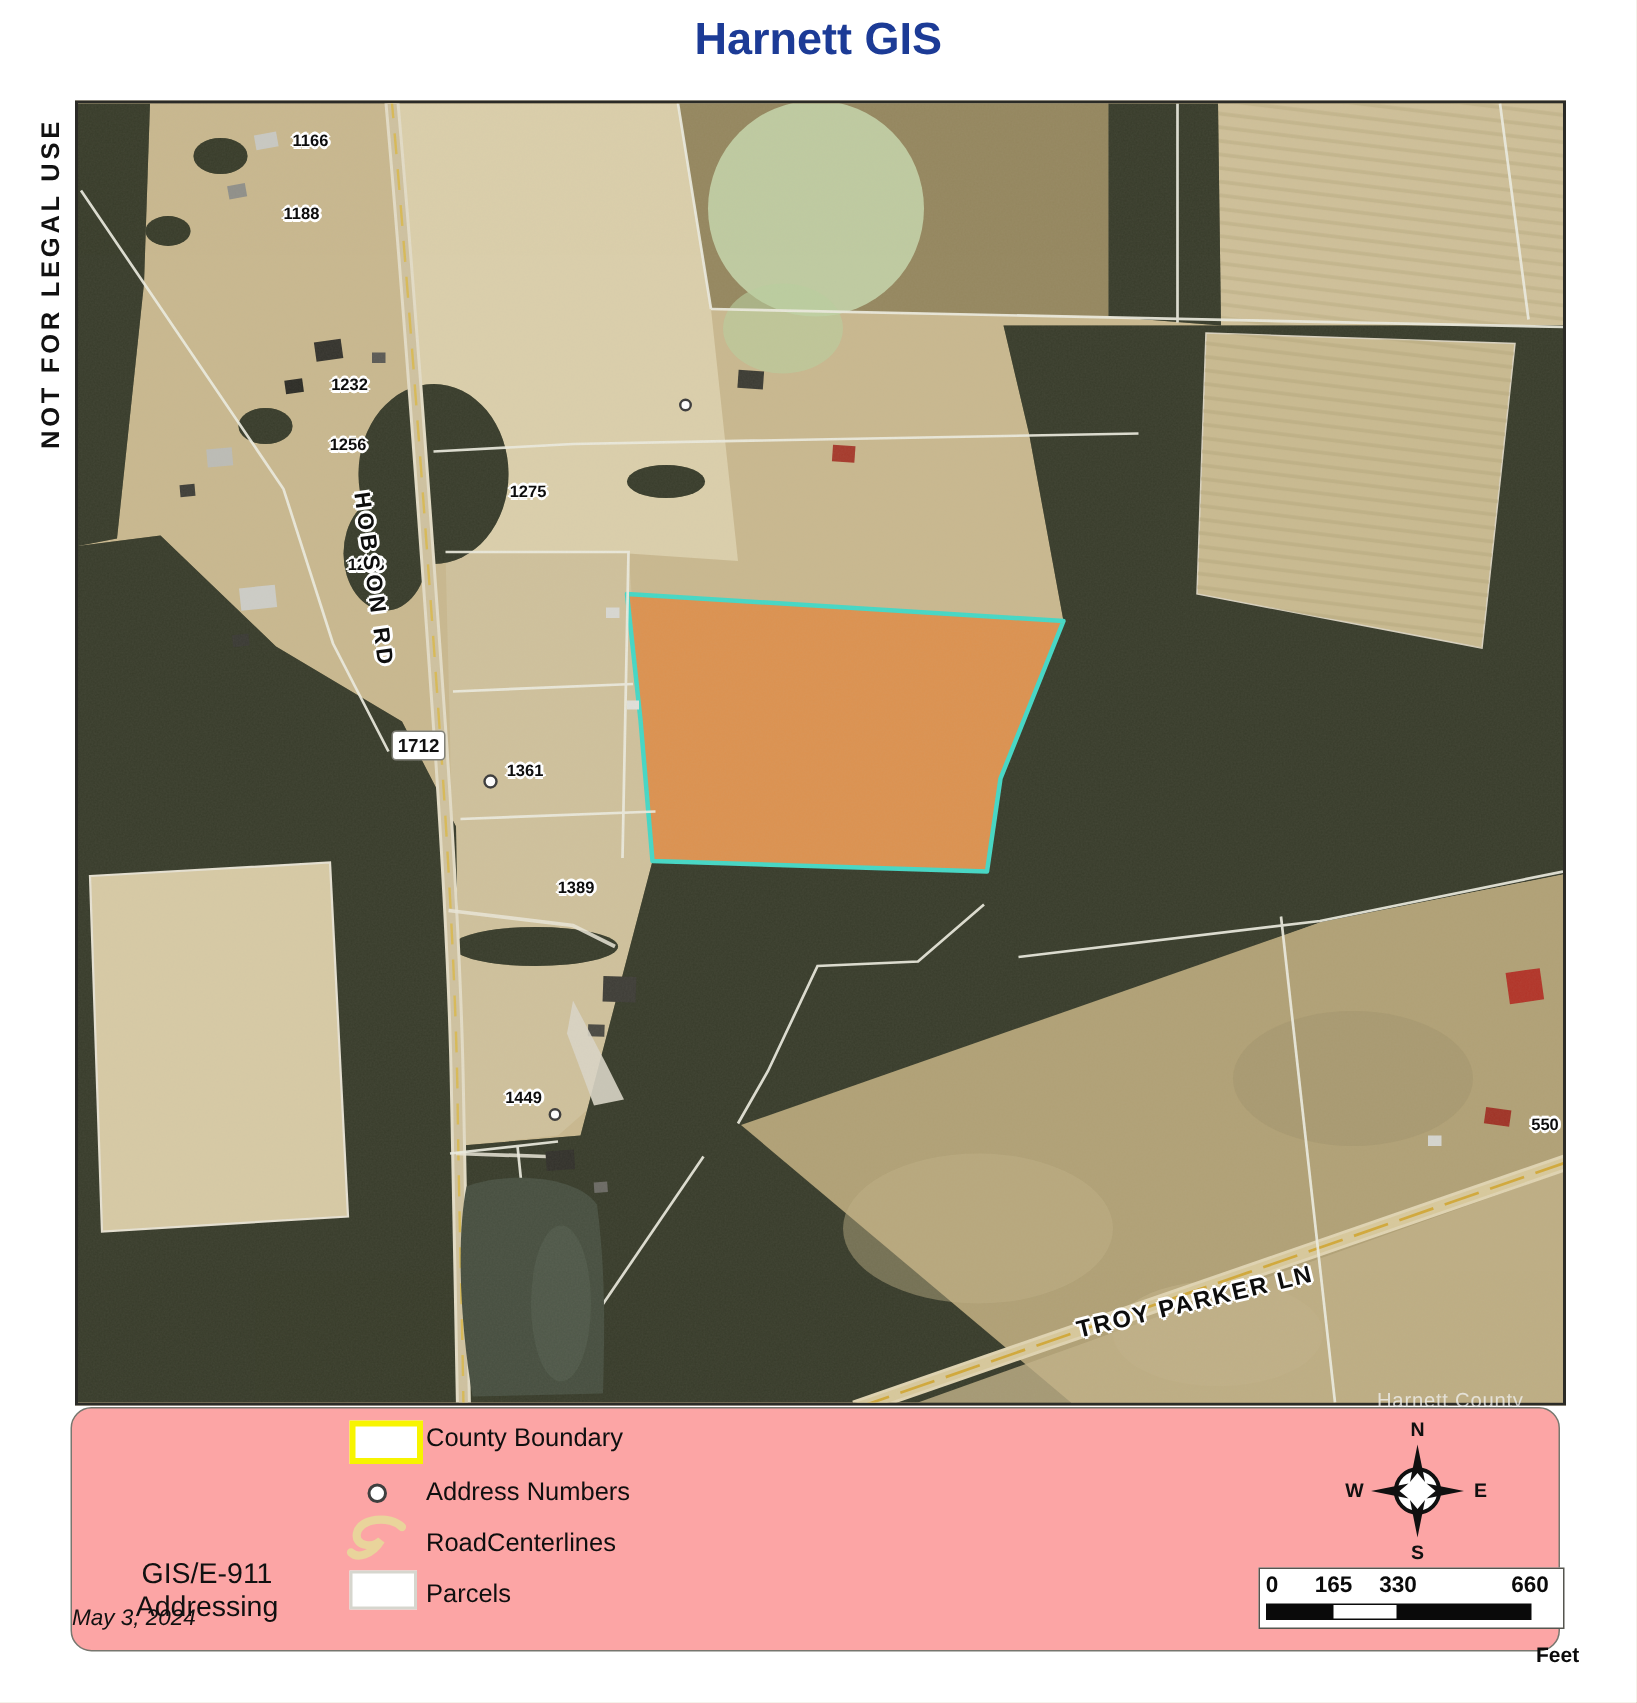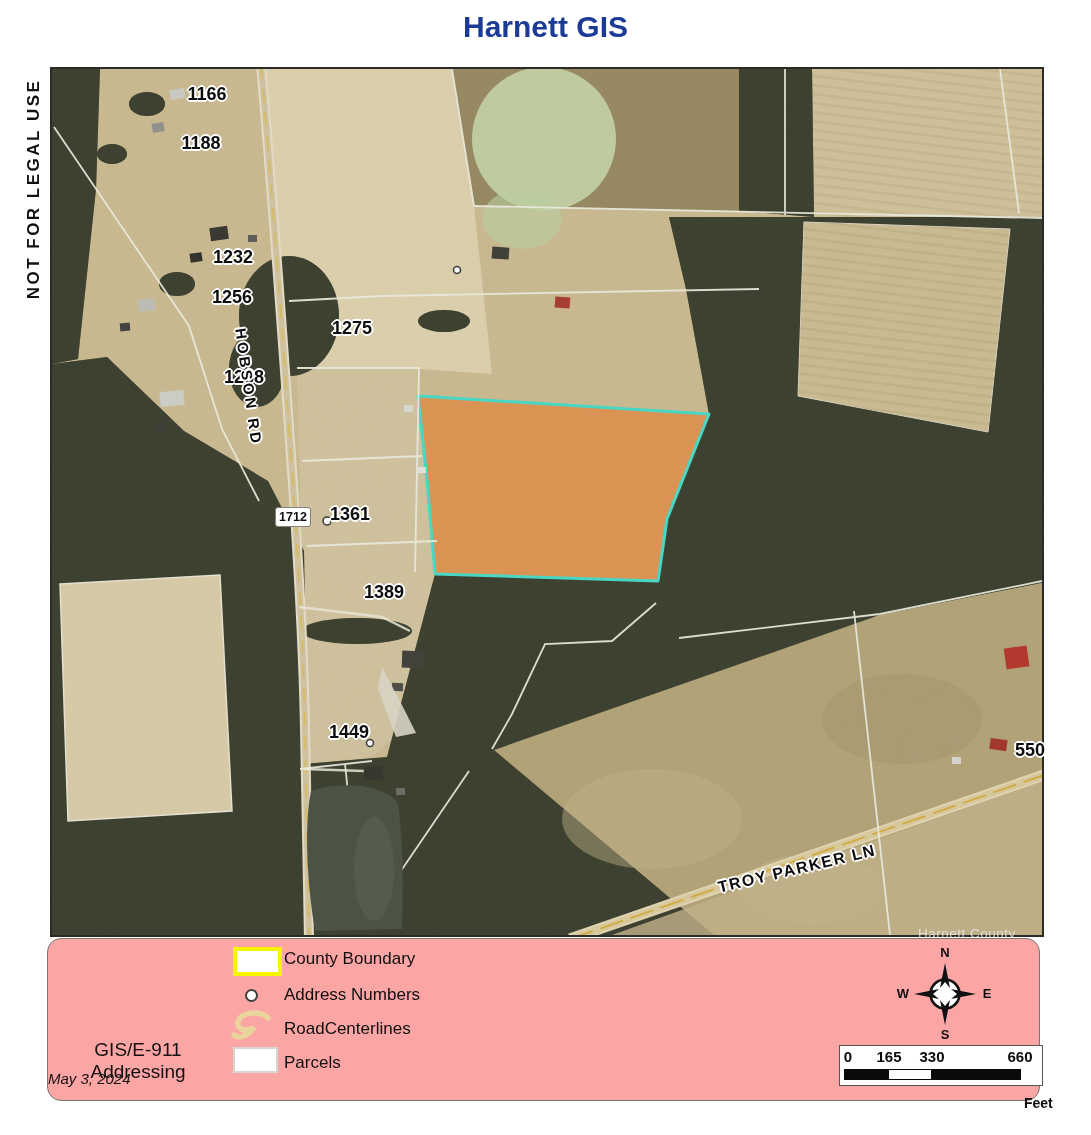--- a/index.html
+++ b/index.html
@@ -5,33 +5,33 @@
   html,body{margin:0;padding:0;background:#ffffff;}
   #page{position:relative;width:1091px;height:1135px;background:#fff;overflow:hidden;
         font-family:Liberation Sans, sans-serif;}
   #map-title{position:absolute;top:10px;left:0;width:1091px;text-align:center;
         font-size:30px;font-weight:bold;color:#1c3b96;}
   #disclaimer{position:absolute;left:-88px;top:176px;width:250px;height:26px;text-align:center;
         transform:rotate(-90deg);font-size:17px;font-weight:bold;color:#111;letter-spacing:2.5px;}
   #map-area{position:absolute;left:50px;top:67px;width:990px;height:866px;
         border:2px solid #2b2b27;box-sizing:content-box;background:#c9b88f;}
   #map-svg{position:absolute;left:0;top:0;}
-  .addr{position:absolute;transform:translate(-50%,-50%);font-size:18px;font-weight:bold;color:#0d0d0d;
+  .addr{position:absolute;transform:translate(-50%,-50%);font-size:11px;font-weight:bold;color:#0d0d0d;
         white-space:nowrap;
         text-shadow:-2px 0 0 #fff,2px 0 0 #fff,0 -2px 0 #fff,0 2px 0 #fff,
                     -1px -1px 0 #fff,1px -1px 0 #fff,-1px 1px 0 #fff,1px 1px 0 #fff;}
   .roadlabel{position:absolute;font-size:15px;font-weight:bold;color:#0d0d0d;white-space:nowrap;
         text-shadow:-2px 0 0 #fff,2px 0 0 #fff,0 -2px 0 #fff,0 2px 0 #fff,
                     -1px -1px 0 #fff,1px -1px 0 #fff,-1px 1px 0 #fff,1px 1px 0 #fff;}
   #hobson-label{left:197px;top:258px;transform-origin:0 0;transform:rotate(82deg);letter-spacing:3px;}
   #troy-label{left:745px;top:800px;transform:translate(-50%,-50%) rotate(-13.5deg);
         font-size:16px;letter-spacing:1.5px;}
-  #route-shield{position:absolute;left:223px;top:418px;width:34px;height:18px;background:#fff;
+  #route-shield{position:absolute;left:209px;top:418px;width:34px;height:18px;background:#fff;
         border:1.5px solid #82827a;border-radius:3px;text-align:center;line-height:18px;
-        font-size:12.5px;font-weight:bold;color:#111;margin-top:20px;}
+        font-size:12.5px;font-weight:bold;color:#111;}
   #watermark{position:absolute;left:866px;top:817px;font-size:13.5px;color:rgba(240,240,238,0.78);
         letter-spacing:.5px;margin-top:40px;}
   #legend-panel{position:absolute;left:47px;top:938px;width:993px;height:163px;background:#fca5a5;
         border:1.6px solid #77776f;border-radius:14px;box-sizing:border-box;}
   .swatch-county{position:absolute;left:185px;top:8px;width:41px;height:21px;background:#fff;
         border:4px solid #f7f400;}
   .swatch-circle{position:absolute;left:197px;top:50px;width:9px;height:9px;border-radius:50%;
         background:#fff;border:2px solid #3f3f3f;}
   .swatch-squiggle{position:absolute;left:180px;top:70px;}
   .swatch-parcel{position:absolute;left:185px;top:108px;width:41px;height:22px;background:#fff;

